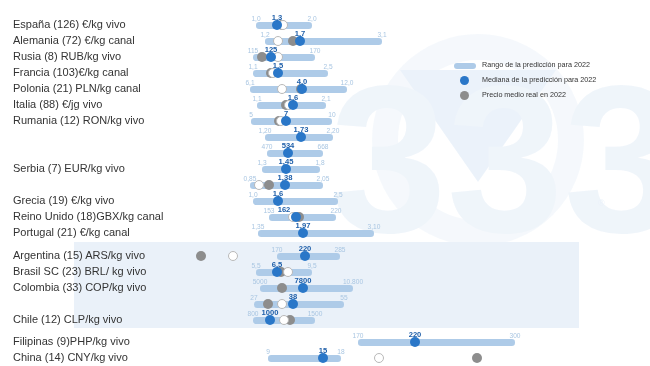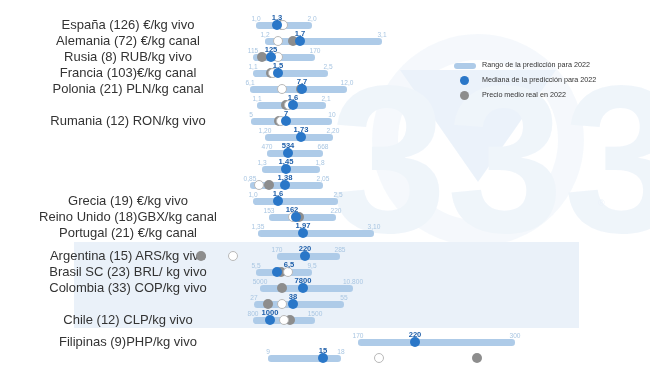--- a/index.html
+++ b/index.html
@@ -11,21 +11,21 @@
   .wm-txt{position:absolute;left:0;top:0;width:300px;text-align:right;font-size:210px;font-weight:700;color:#e3edf7;line-height:300px;font-family:"Liberation Sans",sans-serif;}
   .wm-ring{position:absolute;left:42px;top:24px;width:212px;height:212px;border:26px solid #eef4fa;border-radius:50%;box-sizing:border-box;}
   .wm-tri{position:absolute;left:70px;top:60px;width:0;height:0;border-left:78px solid transparent;border-right:78px solid transparent;border-top:112px solid #dce9f6;}
   .wm-reg{position:absolute;left:268px;top:188px;font-size:9px;color:#dbe8f5;}
 
   
   .band{position:absolute;background:#eaf1f9;}
 
   .rows{position:absolute;left:0;top:0;width:650px;}
   .row{position:absolute;height:16px;left:0;width:650px;}
-  .lbl{position:absolute;right:407px;top:1px;width:230px;text-align:center;font-size:13px;color:#333;white-space:nowrap;line-height:13px;}
+  .lbl{position:absolute;right:407px;top:1px;width:230px;text-align:left;font-size:11px;color:#333;white-space:nowrap;line-height:13px;}
   .track{position:absolute;top:5px;height:6.5px;border-radius:3.2px;background:#aecbe8;}
   .vmed{position:absolute;top:-8px;font-size:7.6px;font-weight:700;color:#1f5fa9;transform:translateX(-50%);white-space:nowrap;}
   .vmin,.vmax{position:absolute;top:-7px;font-size:6.6px;color:#a9c6e2;transform:translateX(-50%);white-space:nowrap;}
   .dot{position:absolute;border-radius:50%;box-sizing:border-box;}
   .dot-med{width:10px;height:10px;background:#2a77c8;top:3px;}
   .dot-21{width:10px;height:10px;background:#ffffff;border:1.2px solid #b9b9b9;top:3px;}
   .dot-20{width:10px;height:10px;background:#8d8d8d;top:3px;}
 
   
   .legend{position:absolute;left:452px;top:58px;width:196px;}
@@ -98,23 +98,24 @@
       </div>
       <div class="row" style="top: 81px;">
         <div class="lbl">Polonia (21) PLN/kg canal</div>
         <div class="track" style="left: 250px; width: 97px;">
           <span class="vmin" style="left: 0px;">6,1</span>
           <span class="vmax" style="left: 97px;">12,0</span>
         </div>
         <span class="dot dot-20" style="left: 296px;"></span>
         <span class="dot dot-21" style="left: 277px;"></span>
         <span class="dot dot-med" style="left: 297px;"></span>
-        <span class="vmed" style="left: 302px; top: -4px; position: absolute;">7,7</span>
+        <span class="vmed" style="left: 302px; top: -4px; position: absolute;">4,0</span>
       </div>
       <div class="row" style="top: 97px;">
+        <div class="lbl">Italia (88) €/jg vivo</div>
         <div class="track" style="left: 257px; width: 69px;">
           <span class="vmin" style="left: 0px;">1,1</span>
           <span class="vmax" style="left: 69px;">2,1</span>
         </div>
         <span class="dot dot-20" style="left: 281px;"></span>
         <span class="dot dot-21" style="left: 284px;"></span>
         <span class="dot dot-med" style="left: 288px;"></span>
         <span class="vmed" style="left: 293px; top: -4px; position: absolute;">1,6</span>
       </div>
       <div class="row" style="top: 113px;">
@@ -138,20 +139,21 @@
       </div>
       <div class="row" style="top: 145px;">
         <div class="track" style="left: 267px; width: 56px;">
           <span class="vmin" style="left: 0px;">470</span>
           <span class="vmax" style="left: 56px;">668</span>
         </div>
         <span class="dot dot-med" style="left: 283px;"></span>
         <span class="vmed" style="left: 288px; top: -4px; position: absolute;">534</span>
       </div>
       <div class="row" style="top: 161px;">
+        <div class="lbl">Serbia (7) EUR/kg vivo</div>
         <div class="track" style="left: 262px; width: 58px;">
           <span class="vmin" style="left: 0px;">1,3</span>
           <span class="vmax" style="left: 58px;">1,8</span>
         </div>
         <span class="dot dot-med" style="left: 281px;"></span>
         <span class="vmed" style="left: 286px; top: -4px; position: absolute;">1,45</span>
       </div>
       <div class="row" style="top: 177px;">
         <div class="track" style="left: 250px; width: 73px;">
           <span class="vmin" style="left: 0px;">0,85</span>
@@ -173,21 +175,21 @@
       </div>
       <div class="row" style="top: 209px;">
         <div class="lbl">Reino Unido (18)GBX/kg canal</div>
         <div class="track" style="left: 269px; width: 67px;">
           <span class="vmin" style="left: 0px;">153</span>
           <span class="vmax" style="left: 67px;">220</span>
         </div>
         <span class="dot dot-20" style="left: 294px;"></span>
         <span class="dot dot-21" style="left: 288px;"></span>
         <span class="dot dot-med" style="left: 291px;"></span>
-        <span class="vmed" style="left: 292px; top: -4px; position: absolute;">162</span>
+        <span class="vmed" style="left: 284px; top: -4px; position: absolute;">162</span>
       </div>
       <div class="row" style="top: 225px;">
         <div class="lbl">Portugal (21) €/kg canal</div>
         <div class="track" style="left: 258px; width: 116px;">
           <span class="vmin" style="left: 0px;">1,35</span>
           <span class="vmax" style="left: 116px;">3,10</span>
         </div>
         <span class="dot dot-med" style="left: 298px;"></span>
         <span class="vmed" style="left: 303px; top: -4px; position: absolute;">1,97</span>
       </div>
@@ -204,21 +206,21 @@
       </div>
       <div class="row" style="top: 264px;">
         <div class="lbl">Brasil SC (23) BRL/ kg vivo</div>
         <div class="track" style="left: 256px; width: 56px;">
           <span class="vmin" style="left: 0px;">5,5</span>
           <span class="vmax" style="left: 56px;">9,5</span>
         </div>
         <span class="dot dot-20" style="left: 276px;"></span>
         <span class="dot dot-21" style="left: 283px;"></span>
         <span class="dot dot-med" style="left: 272px;"></span>
-        <span class="vmed" style="left: 277px; top: -4px; position: absolute; padding-left: 24px;">6,5</span>
+        <span class="vmed" style="left: 277px; top: -4px; position: absolute;">6,5</span>
       </div>
       <div class="row" style="top: 280px;">
         <div class="lbl">Colombia (33) COP/kg vivo</div>
         <div class="track" style="left: 260px; width: 93px;">
           <span class="vmin" style="left: 0px;">5000</span>
           <span class="vmax" style="left: 93px;">10.800</span>
         </div>
         <span class="dot dot-20" style="left: 277px;"></span>
         <span class="dot dot-med" style="left: 298px;"></span>
         <span class="vmed" style="left: 303px; top: -4px; position: absolute;">7800</span>
@@ -247,20 +249,21 @@
       <div class="row" style="top: 334px;">
         <div class="lbl">Filipinas (9)PHP/kg vivo</div>
         <div class="track" style="left: 358px; width: 157px;">
           <span class="vmin" style="left: 0px;">170</span>
           <span class="vmax" style="left: 157px;">300</span>
         </div>
         <span class="dot dot-med" style="left: 410px;"></span>
         <span class="vmed" style="left: 415px; top: -4px; position: absolute;">220</span>
       </div>
       <div class="row" style="top: 350px;">
+        <div class="lbl">China (14) CNY/kg vivo</div>
         <div class="track" style="left: 268px; width: 73px;">
           <span class="vmin" style="left: 0px;">9</span>
           <span class="vmax" style="left: 73px;">18</span>
         </div>
         <span class="dot dot-20" style="left: 472px;"></span>
         <span class="dot dot-21" style="left: 374px;"></span>
         <span class="dot dot-med" style="left: 318px;"></span>
         <span class="vmed" style="left: 323px; top: -4px; position: absolute;">15</span>
       </div>
     </div>

